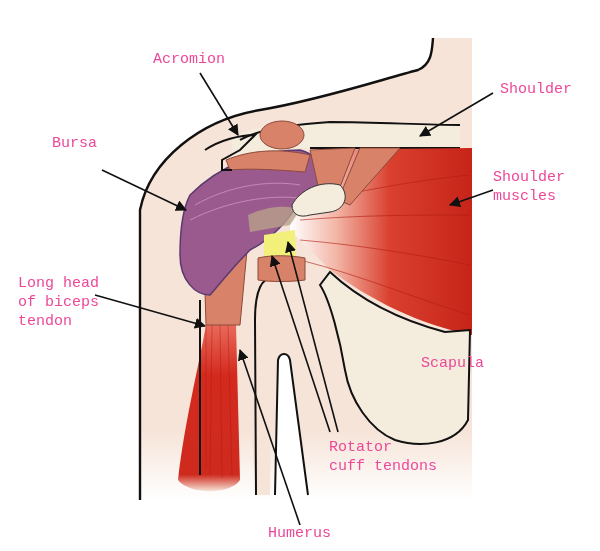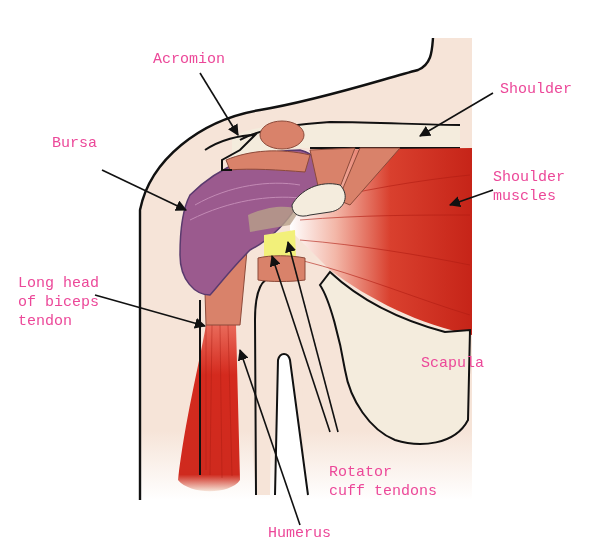--- a/index.html
+++ b/index.html
@@ -111,16 +111,16 @@
 
   <div class="label" style="left:153px; top:50px;">Acromion</div>
   <div class="label" style="left:500px; top:80px;">Shoulder</div>
   <div class="label" style="left:52px; top:134px;">Bursa</div>
   <div class="label" style="left:493px; top:168px;">Shoulder
 muscles</div>
   <div class="label" style="left:18px; top:258px;margin-top:16px;">Long head
 of biceps
 tendon</div>
   <div class="label" style="left:380px; top:354px;margin-left:41px;">Scapula</div>
-  <div class="label" style="left:329px; top:438px;margin-top:25px;">Rotator
+  <div class="label" style="left:329px; top:438px;">Rotator
 cuff tendons</div>
   <div class="label" style="left:268px; top:524px;">Humerus</div>
 </div>
 
 </body></html>

